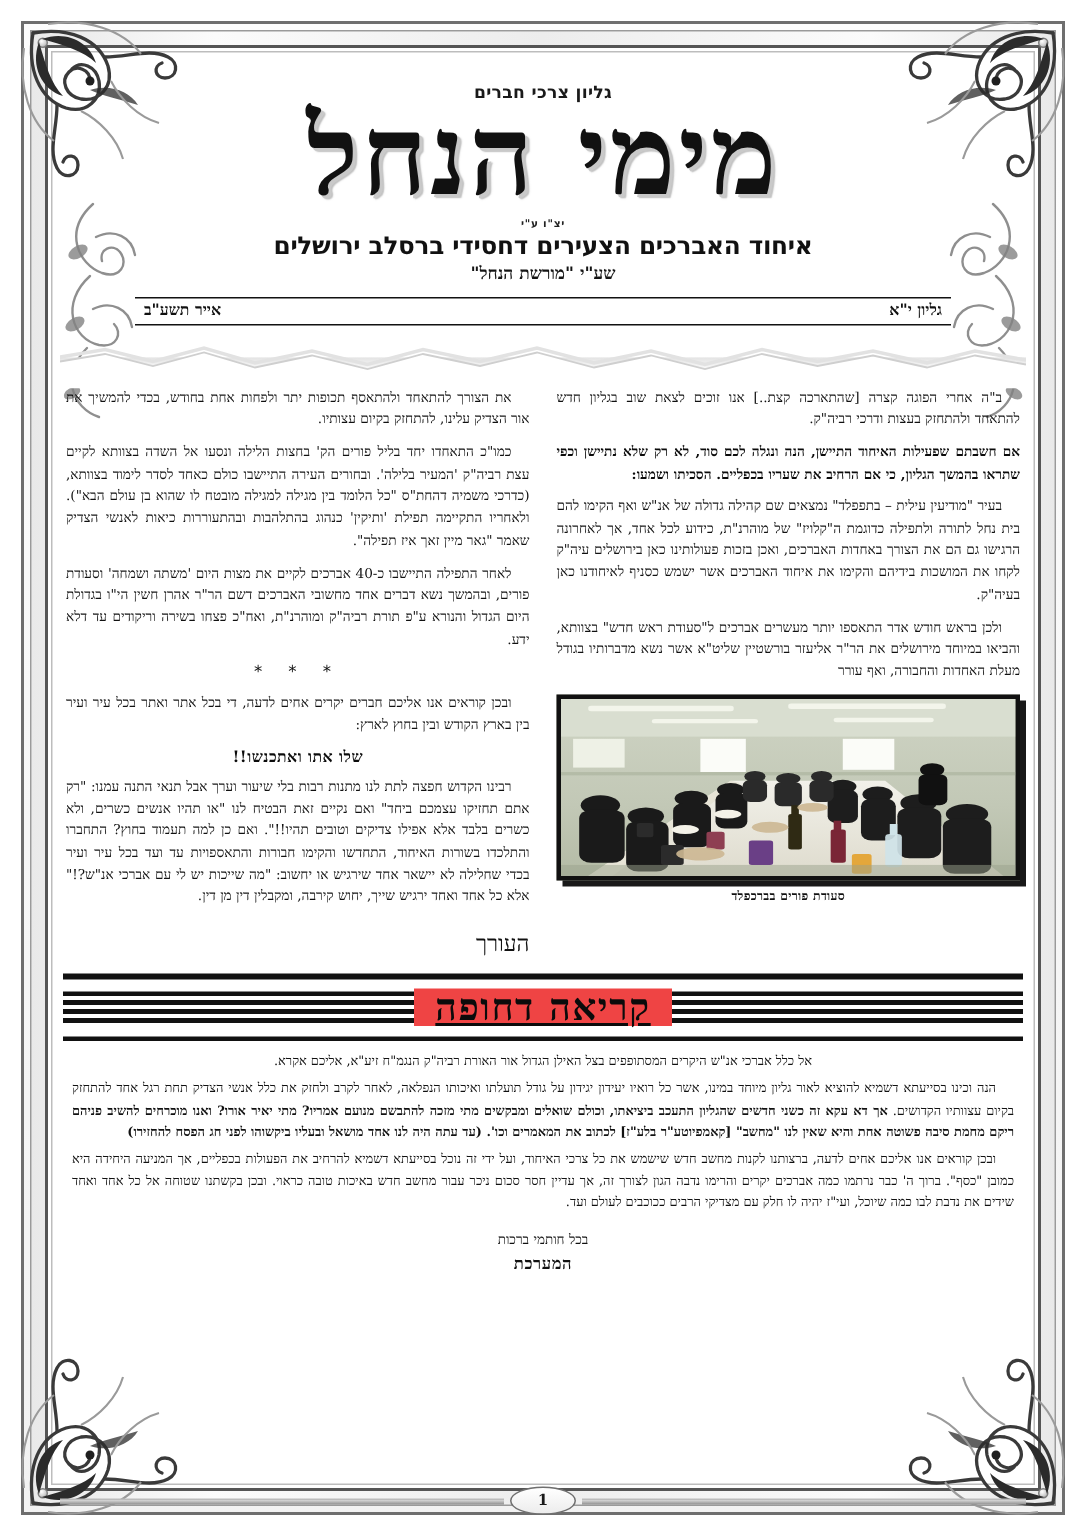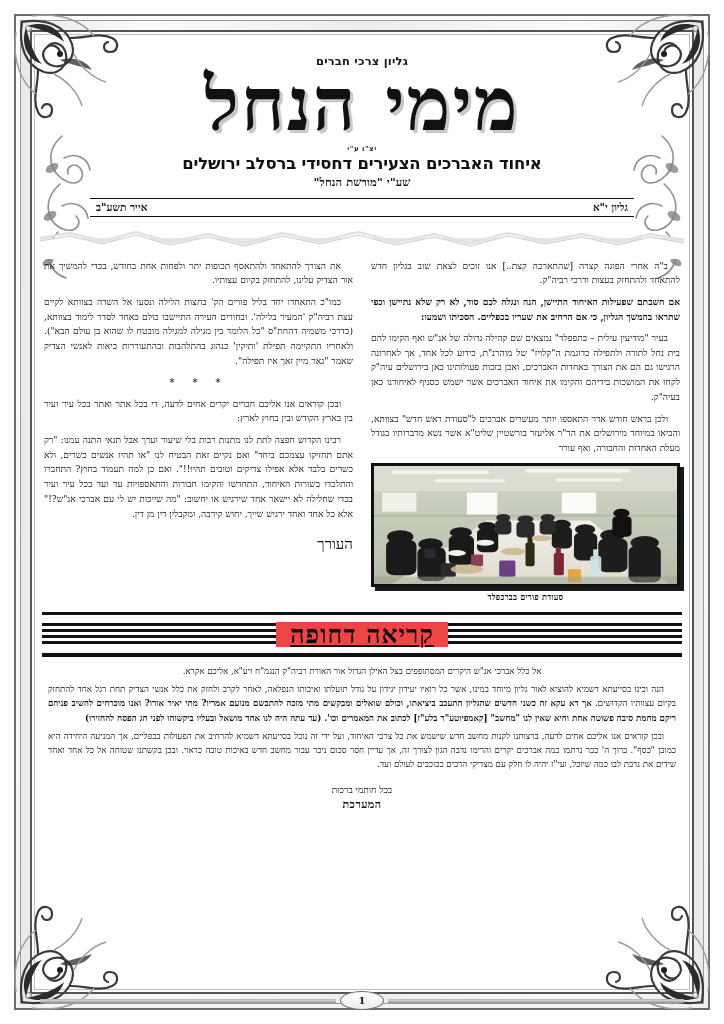--- a/index.html
+++ b/index.html
@@ -611,22 +611,24 @@
               <rect x="0" y="150" width="300" height="10" fill="#9aa18c" opacity=".5"></rect>
             </svg>
           </div>
           <div class="photo-cap">סעודת פורים בברכפלד</div>
         </div>
       </div>
 
       <div class="col">
         <p class="body">את הצורך להתאחד ולהתאסף תכופות יתר ולפחות אחת בחודש, בכדי להמשיך את אור הצדיק עלינו, להתחזק בקיום עצותיו.</p>
         <p class="body">כמו"כ התאחדו יחד בליל פורים הק' בחצות הלילה ונסעו אל השדה בצוותא לקיים עצת רביה"ק 'המעיר בלילה'. ובחורים העירה התיישבו כולם כאחד לסדר לימוד בצוותא, (כדרכי משמיה דהחת"ס "כל הלומד בין מגילה למגילה מובטח לו שהוא בן עולם הבא"). ולאחריו התקיימה תפילת 'ותיקין' כנהוג בהתלהבות ובהתעוררות כיאות לאנשי הצדיק שאמר "גאר מיין זאך איז תפילה".</p>
+        <p class="body">לאחר התפילה התיישבו כ-40 אברכים לקיים את מצות היום 'משתה ושמחה' וסעודת פורים, ובהמשך נשא דברים אחד מחשובי האברכים דשם הר"ר אהרן חשין הי"ו בגדולת היום הגדול והנורא ע"פ תורת רביה"ק ומוהרנ"ת, ואח"כ פצחו בשירה וריקודים עד דלא ידע.</p>
         <div class="stars">* * *</div>
         <p class="body">ובכן קוראים אנו אליכם חברים יקרים אחים לדעה, די בכל אתר ואתר בכל עיר ועיר בין בארץ הקודש ובין בחוץ לארץ:</p>
+        <div class="callout">שלו אתו ואתכנשו!!</div>
         <p class="body">רבינו הקדוש חפצה לתת לנו מתנות רבות בלי שיעור וערך אבל תנאי התנה עמנו: "רק אתם תחזיקו עצמכם ביחד" ואם נקיים זאת הבטיח לנו "או תהיו אנשים כשרים, ולא כשרים בלבד אלא אפילו צדיקים וטובים תהיו!!". ואם כן למה תעמוד בחוץ? התחברו והתלכדו בשורות האיחוד, התחדשו והקימו חבורות והתאספויות עד ועד בכל עיר ועיר בכדי שחלילה לא יישאר אחד שירגיש או יחשוב: "מה שייכות יש לי עם אברכי אנ"ש?!" אלא כל אחד ואחד ירגיש שייך, יחוש קירבה, ומקבלין דין מן דין.</p>
         <div class="signoff">העורך</div>
       </div>
     </div>
 
     <div class="banner">
       <div class="banner-rule-top"></div>
       <div class="banner-mid">
         <div class="banner-lines"></div>
         <div class="banner-title">קריאה דחופה</div>

